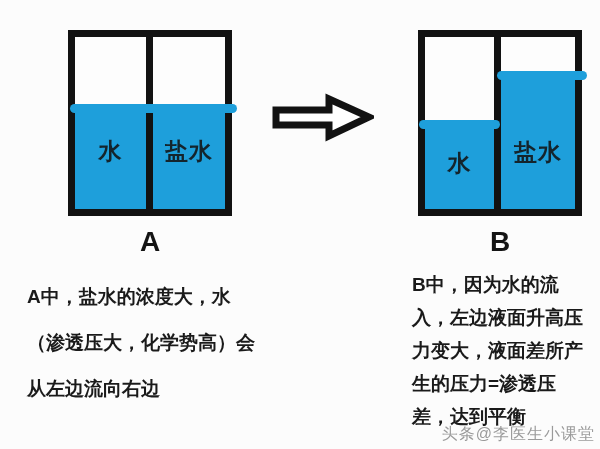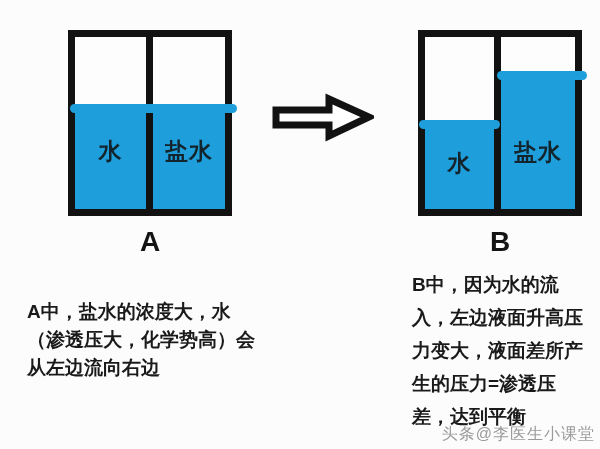--- a/index.html
+++ b/index.html
@@ -30,21 +30,21 @@
   .lbl-a-left {left:75px; top:136px;width:71px;}
   .lbl-a-right{left:153px;top:136px;width:72px;}
   .lbl-b-left {left:425px;top:148px;width:69px;}
   .lbl-b-right{left:501px;top:137px;width:74px;}
   
   .tank-letter{position:absolute;top:226px;width:164px;text-align:center;font-size:28px;font-weight:800;color:#141414;}
   .letter-a{left:68px;}
   .letter-b{left:418px;}
   
   .caption{position:absolute;font-size:19px;font-weight:700;color:#1a1a1a;white-space:pre-line;z-index:5;}
-  .caption-a{left:27px;top:298px;width:250px;line-height:28px;}
+  .caption-a{left:27px;top:274px;width:250px;line-height:46px;}
   .caption-b{left:412px;top:268px;width:205px;line-height:33px;}
   
   .arrow{position:absolute;left:272px;top:93px;width:102px;height:50px;}
   
   .watermark{position:absolute;right:5px;top:424px;font-size:16px;color:#9a9a9a;font-weight:500;letter-spacing:1px;z-index:2;margin-left:29px;}
 </style>
 </head>
 <body>
 
 <div class="stage">

